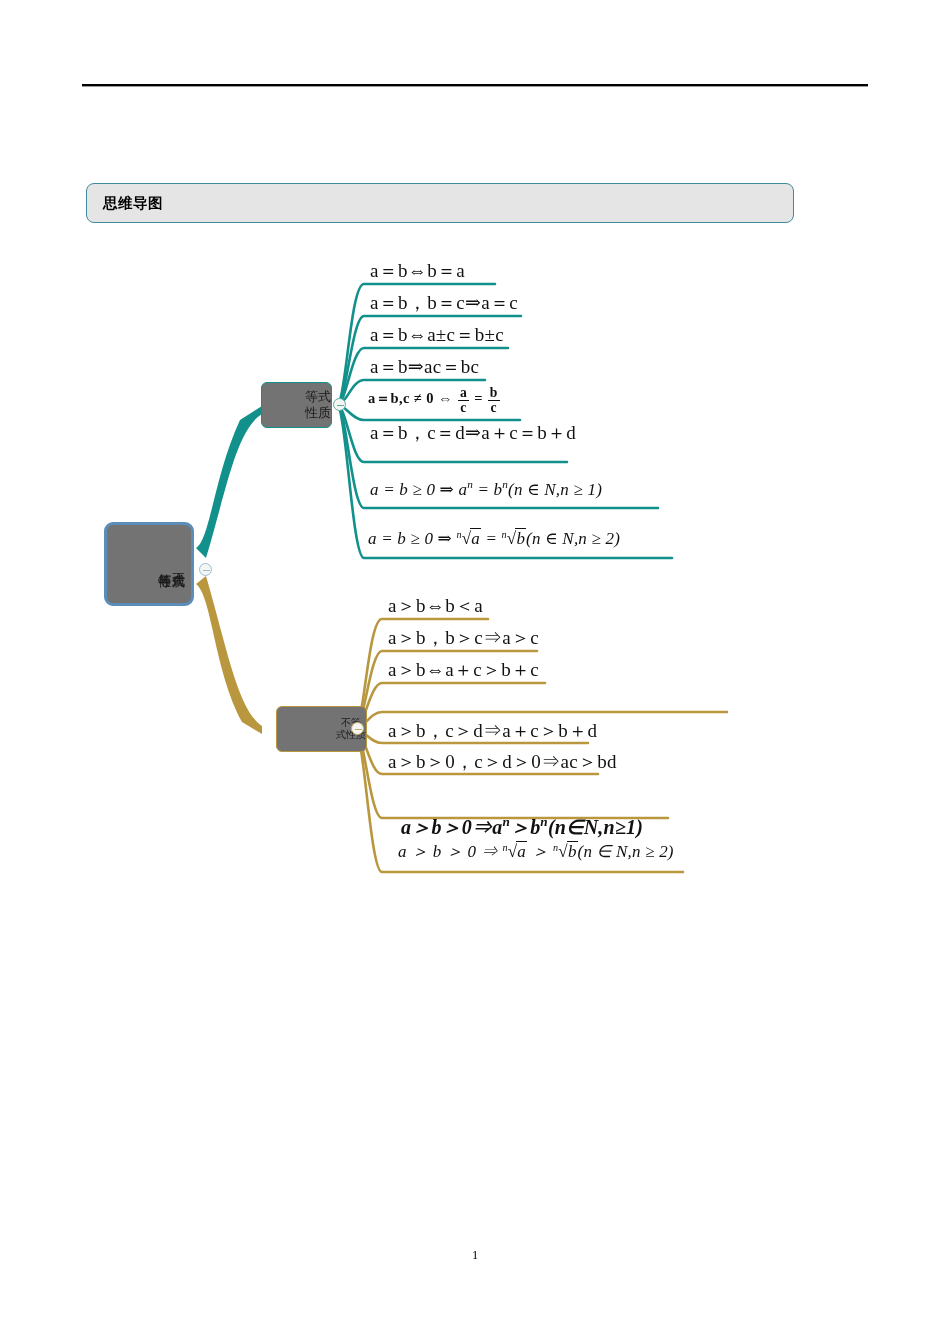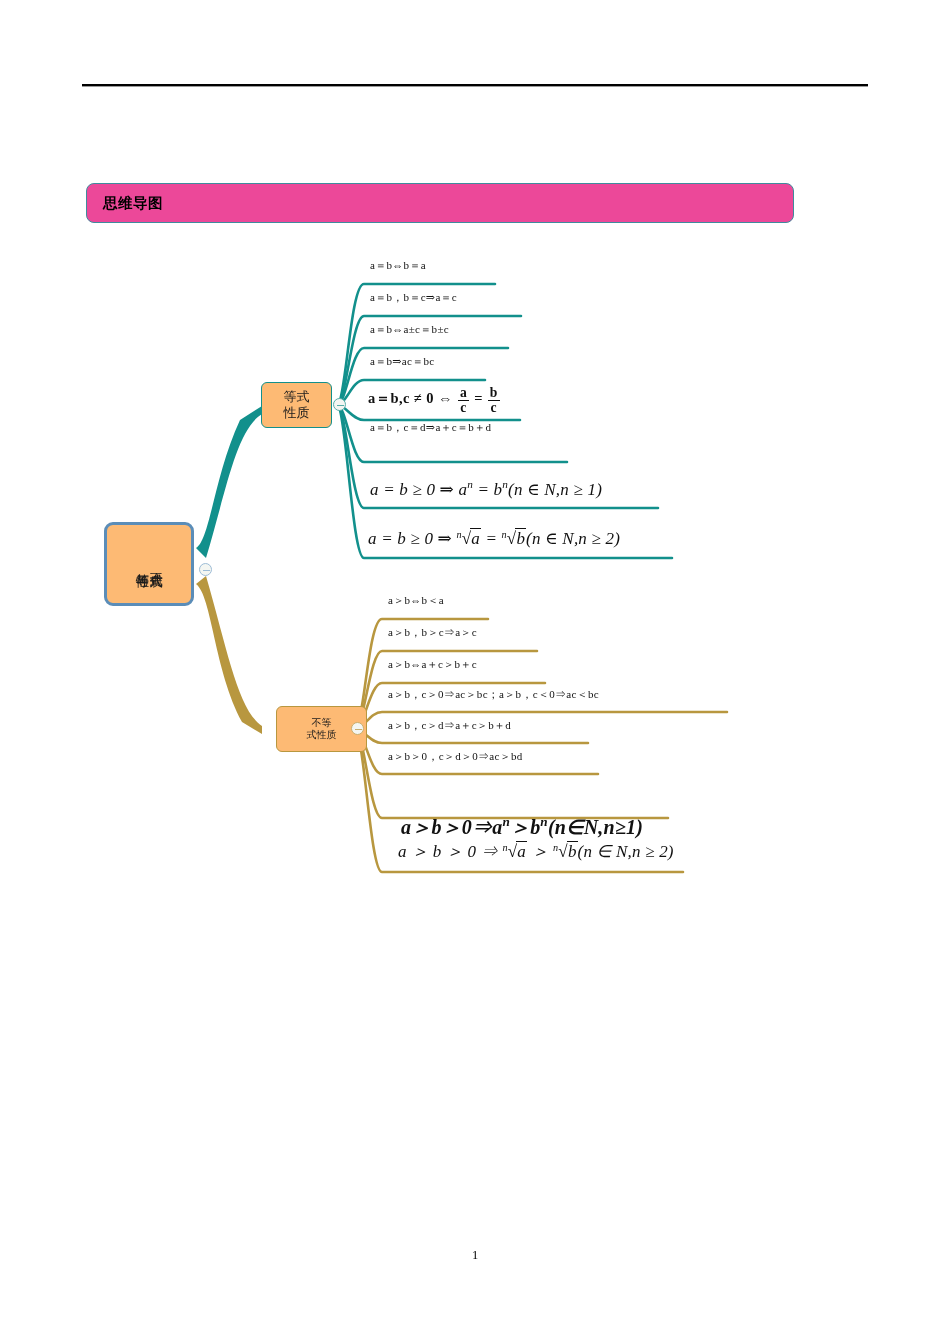--- a/index.html
+++ b/index.html
@@ -42,21 +42,21 @@
     letter-spacing: 0.4px;
     font-family: "Liberation Serif", "DejaVu Serif", serif;
   }
 
   #section-box {
     position: absolute;
     left: 86px;
     top: 183px;
     width: 708px;
     height: 40px;
-    background: #ec4899;
+    background: #e5e5e5;
     border: 1.8px solid #3f8b9d;
     border-radius: 8px;
     box-sizing: border-box;
   }
   #section-box-label {
     position: absolute;
     left: 16px;
     top: 10px;
     font-size: 14.5px;
     font-weight: bold;
@@ -86,24 +86,24 @@
     position: absolute;
     left: 0;
     top: 0;
     width: 950px;
     height: 660px;
   }
 
   .mm-node {
     position: absolute;
     box-sizing: border-box;
-    background: #fdba74;
+    background: #737373;
     display: flex;
     align-items: center;
-    justify-content: center;
+    justify-content: flex-end;
     font-family: "DejaVu Sans", "Liberation Sans", sans-serif;
     color: #1b1b1b;
   }
   #root-node {
     left: 104px;
     top: 282px;
     width: 90px;
     height: 84px;
     border: 3px solid #5b8db8;
     border-radius: 9px;
@@ -163,21 +163,21 @@
   #dot-ineq::after { background: #c8ae6e; }
 
   
   .leaf {
     position: absolute;
     white-space: nowrap;
     color: #111;
   }
   .leaf-eq { font-family: "Liberation Serif", "DejaVu Serif", serif; }
   .leaf-ineq { font-family: Liberation Serif, serif; }
-  .sz-plain { font-size: 11px; letter-spacing: 0.3px; text-align: center; }
+  .sz-plain { font-size: 19px; letter-spacing: 0.3px; text-align: center; }
   .sz-bold  { font-size: 14.5px; font-weight: bold; letter-spacing: 0.4px; }
   .sz-math  { font-size: 17px; font-style: italic; letter-spacing: 0.2px; }
   .sz-bigmath { font-size: 20px; font-style: italic; font-weight: bold; letter-spacing: 0.2px; }
 
   .leaf .up { vertical-align: super; font-size: 0.66em; font-style: italic; }
   .leaf .rad { font-style: normal; }
   .frac {
     display: inline-block;
     vertical-align: middle;
     text-align: center;
@@ -275,21 +275,20 @@
     <div class="leaf leaf-eq sz-math" style="left:370px; top:238px;text-align:right;">a = b ≥ 0 ⇒ a<span class="up">n</span> = b<span class="up">n</span>(n ∈ N,n ≥ 1)</div>
 
     <div class="leaf leaf-eq sz-math" style="left:368px; top:288px;">a = b ≥ 0 ⇒ <span class="radidx">n</span><span class="rad">√</span><span class="sqrt">a</span> = <span class="radidx">n</span><span class="rad">√</span><span class="sqrt">b</span>(n ∈ N,n ≥ 2)</div>
 
     <div class="leaf leaf-ineq sz-plain" style="left:388px; top:353px;">a＞b⇔b＜a</div>
 
     <div class="leaf leaf-ineq sz-plain" style="left:388px; top:385px;">a＞b，b＞c⇒a＞c</div>
 
     <div class="leaf leaf-ineq sz-plain" style="left:388px; top:417px;">a＞b⇔a＋c＞b＋c</div>
 
-    <div class="leaf leaf-ineq sz-plain" style="left:388px; top:447px;">a＞b，c＞0⇒ac＞bc；a＞b，c＜0⇒ac＜bc</div>
 
     <div class="leaf leaf-ineq sz-plain" style="left:388px; top:478px;">a＞b，c＞d⇒a＋c＞b＋d</div>
 
     <div class="leaf leaf-ineq sz-plain" style="left:388px; top:509px;">a＞b＞0，c＞d＞0⇒ac＞bd</div>
 
     <div class="leaf leaf-ineq sz-bigmath" style="left:401px; top:546px;margin-top:28px;">a＞b＞0⇒a<span class="up">n</span>＞b<span class="up">n</span>(n∈N,n≥1)</div>
 
     <div class="leaf leaf-ineq sz-math" style="left:386px; top:600px;margin-left:12px;">a ＞ b ＞ 0 ⇒ <span class="radidx">n</span><span class="rad">√</span><span class="sqrt">a</span> ＞ <span class="radidx">n</span><span class="rad">√</span><span class="sqrt">b</span>(n ∈ N,n ≥ 2)</div>
 
   </div>

